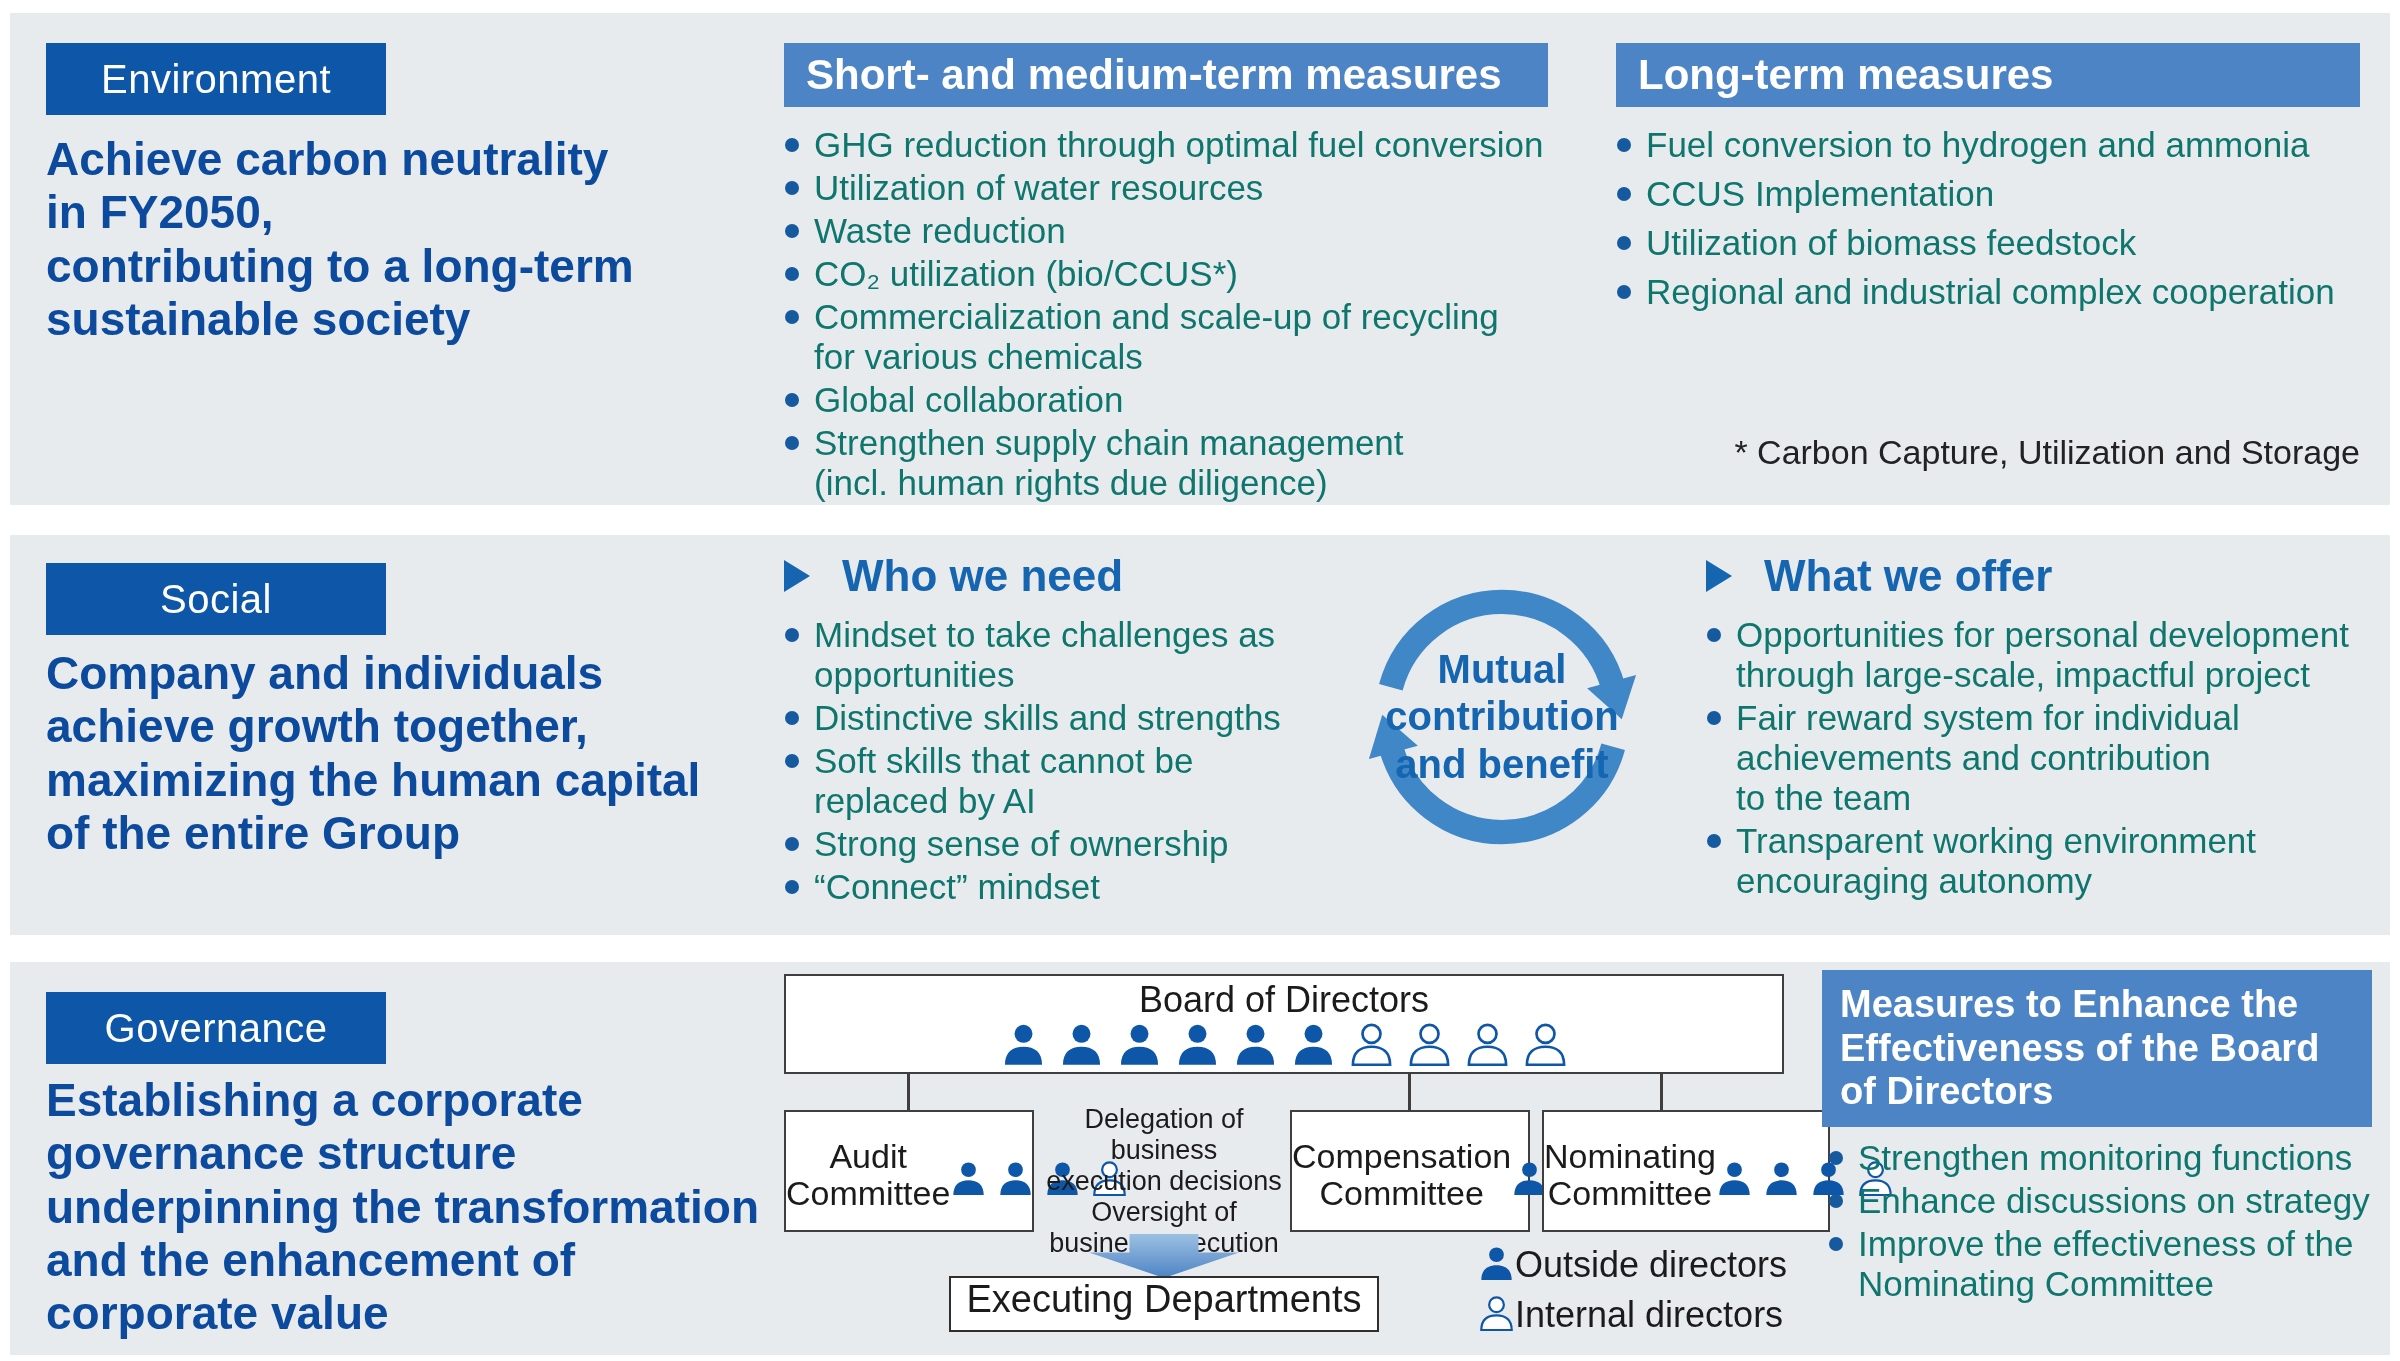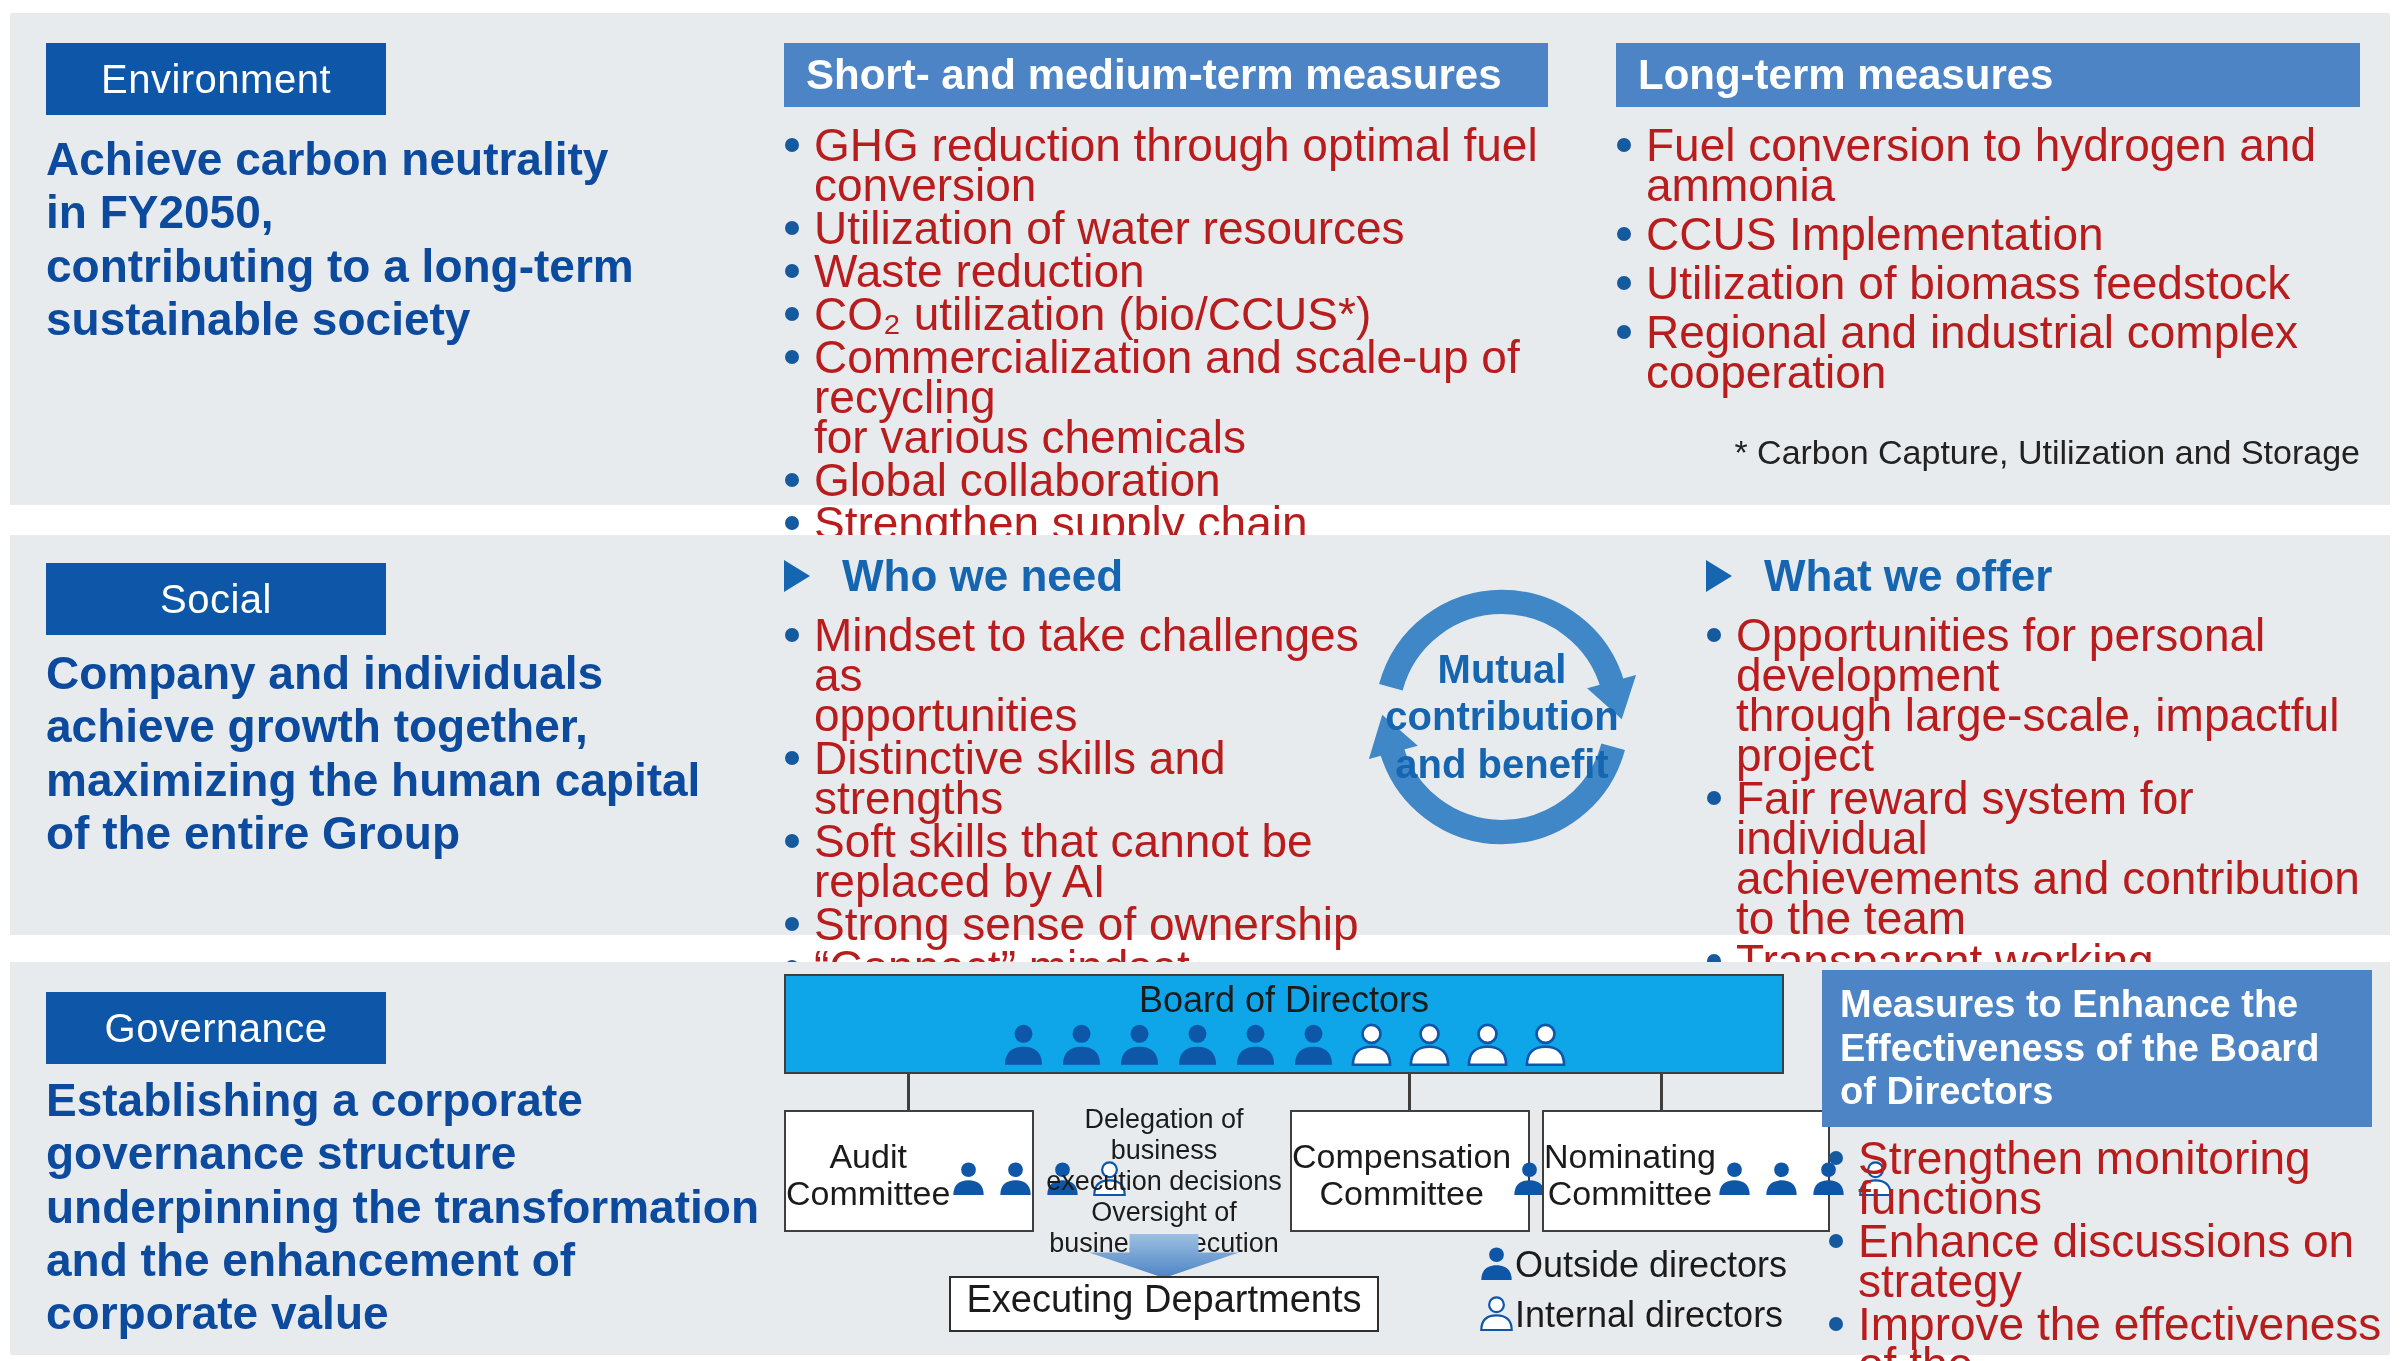--- a/index.html
+++ b/index.html
@@ -14,40 +14,40 @@
 
   .badge{position:absolute;left:36px;width:340px;height:72px;background:#0e56a7;color:#fff;
          font-size:40px;display:flex;align-items:center;justify-content:center;letter-spacing:.5px}
   .sec-heading{position:absolute;left:36px;color:#0c4a9e;font-size:46px;font-weight:700;
                line-height:1.16;white-space:pre-line}
 
   .col-header{position:absolute;height:64px;background:#4d84c5;color:#fff;font-size:42px;
               font-weight:700;line-height:64px;padding-left:22px}
 
   ul.blist{position:absolute;list-style:none}
-  .blist li{position:relative;padding-left:30px;margin-bottom:3px;font-size:46px;line-height:40px;
-            color:#b91c1c;white-space:pre-line}
+  .blist li{position:relative;padding-left:30px;margin-bottom:3px;font-size:35px;line-height:40px;
+            color:#0f766e;white-space:pre-line}
   .blist li::before{content:"";position:absolute;left:1px;top:13px;width:14px;height:14px;
                     border-radius:50%;background:#15599f}
   .blist.spaced li{margin-bottom:9px}
 
   .footnote{position:absolute;right:30px;top:420px;font-size:34px;color:#222}
 
   .arrow-header{position:absolute;display:flex;align-items:center;gap:32px;color:#1565b0;
                 font-size:44px;font-weight:700}
   .tri{width:0;height:0;border-left:26px solid #1565b0;border-top:16px solid transparent;
        border-bottom:16px solid transparent}
 
   .cycle{position:absolute;left:1336px;top:26px;width:312px;height:312px}
   .cycle svg{position:absolute;inset:0;width:100%;height:100%}
   .cycle-text{position:absolute;inset:0;display:flex;align-items:center;justify-content:center;
               text-align:center;color:#1565b0;font-size:40px;font-weight:700;line-height:1.18;
               white-space:pre-line}
 
-  .board-box{position:absolute;left:774px;top:12px;width:1000px;height:100px;background:#0ea5e9;
+  .board-box{position:absolute;left:774px;top:12px;width:1000px;height:100px;background:#ffffff;
              border:2px solid #3f3f3f}
   .board-title{text-align:center;font-size:36px;color:#1b1b1b;margin-top:3px}
   .icon-row{display:flex;justify-content:center;align-items:flex-end;gap:13px}
   .board-box .icon-row{margin-top:2px}
   .icon-row svg{width:45px;height:43px}
 
   .vline{position:absolute;top:112px;height:36px;width:3px;background:#3f3f3f}
 
   .committee{position:absolute;top:148px;height:122px;background:#fff;border:2px solid #3f3f3f;
              display:flex;flex-direction:row;align-items:center;padding-top:8px}

